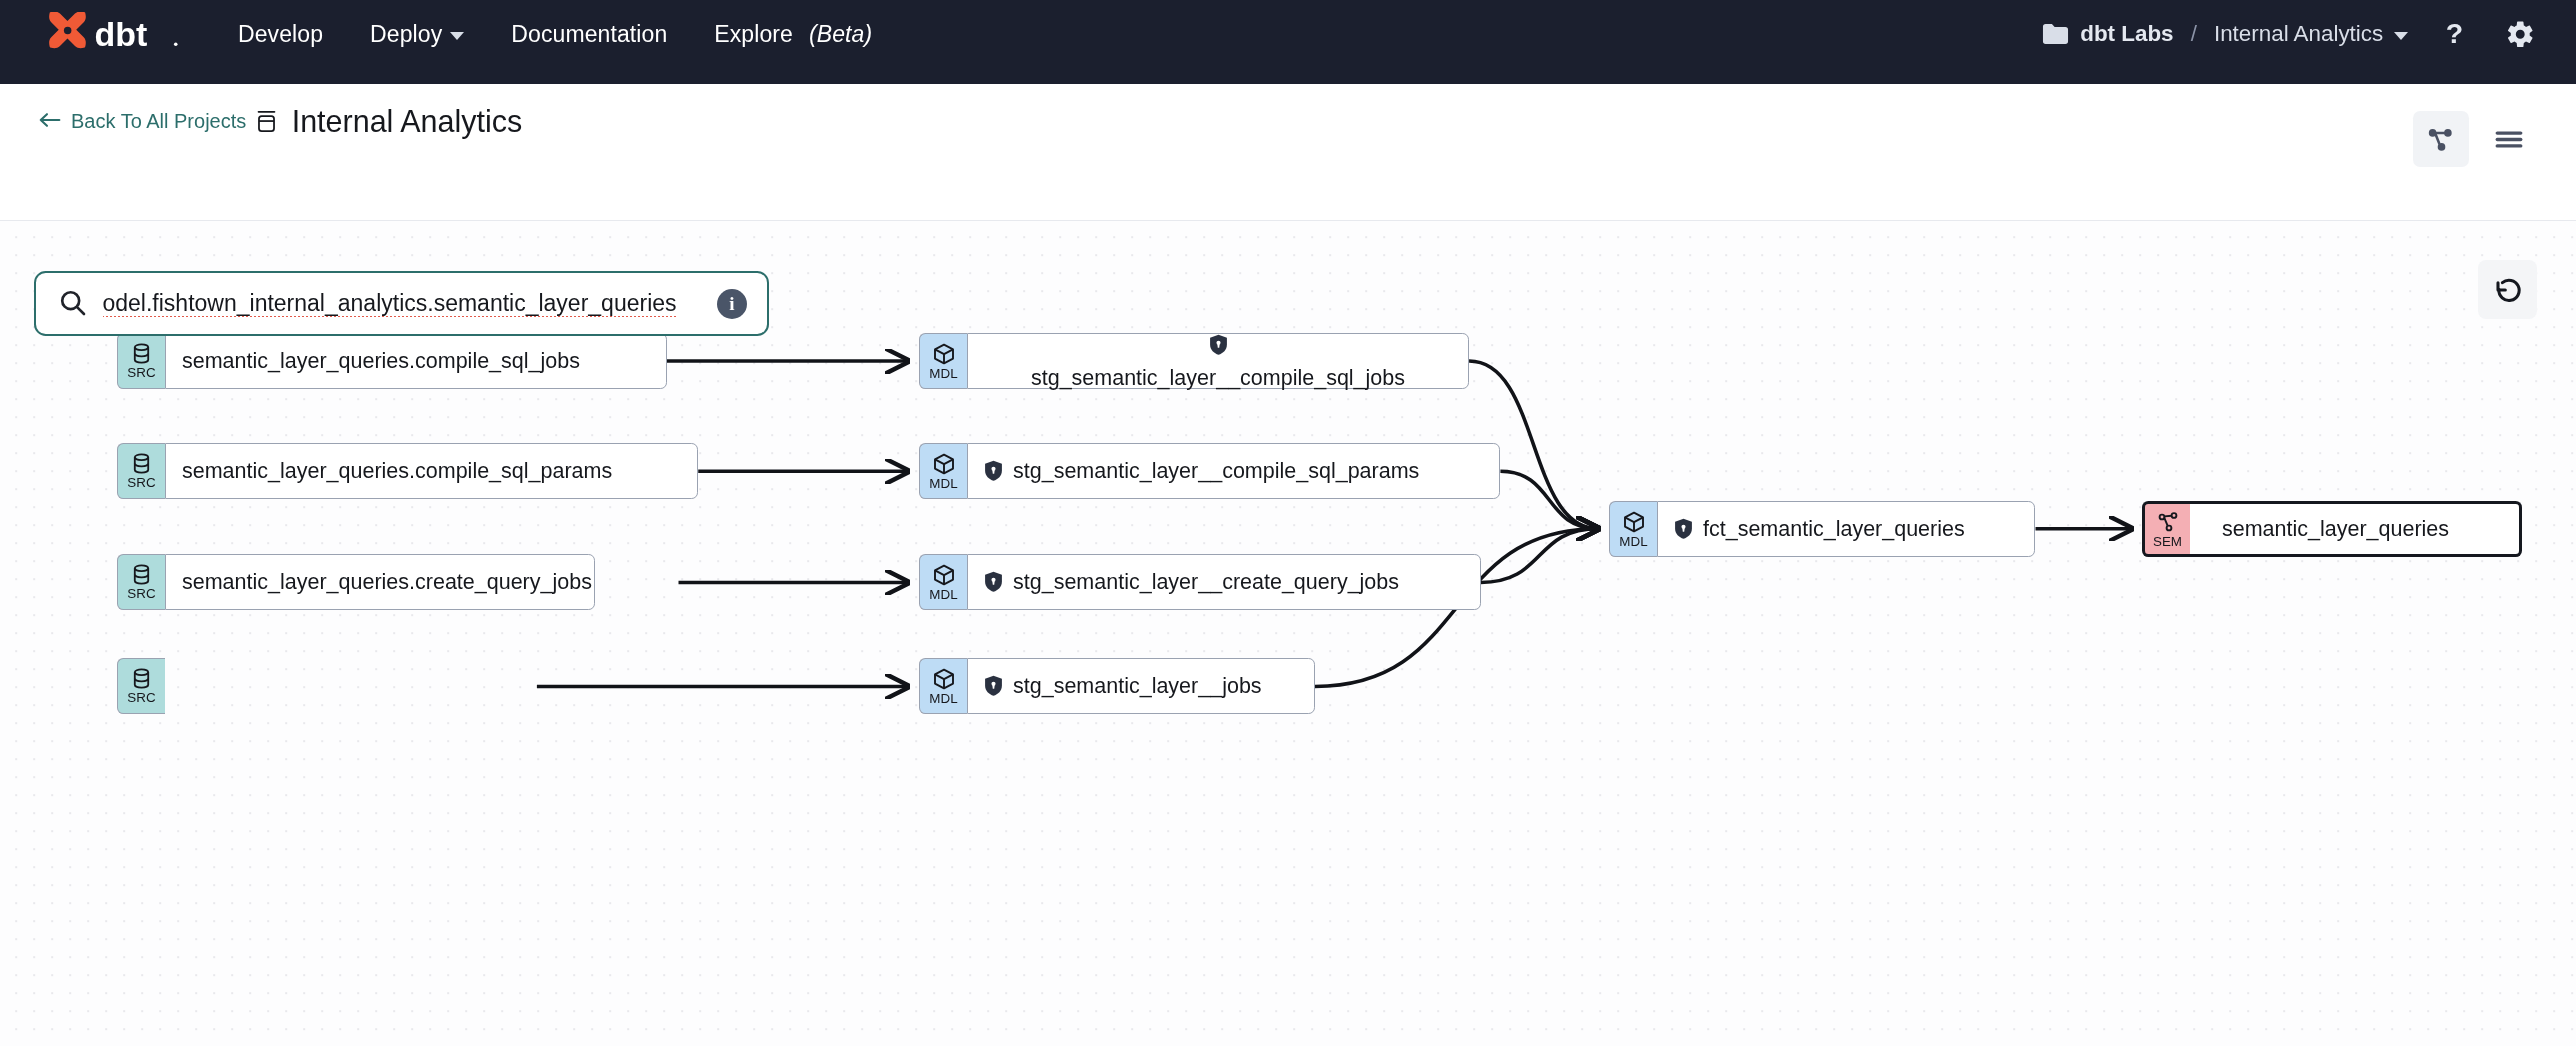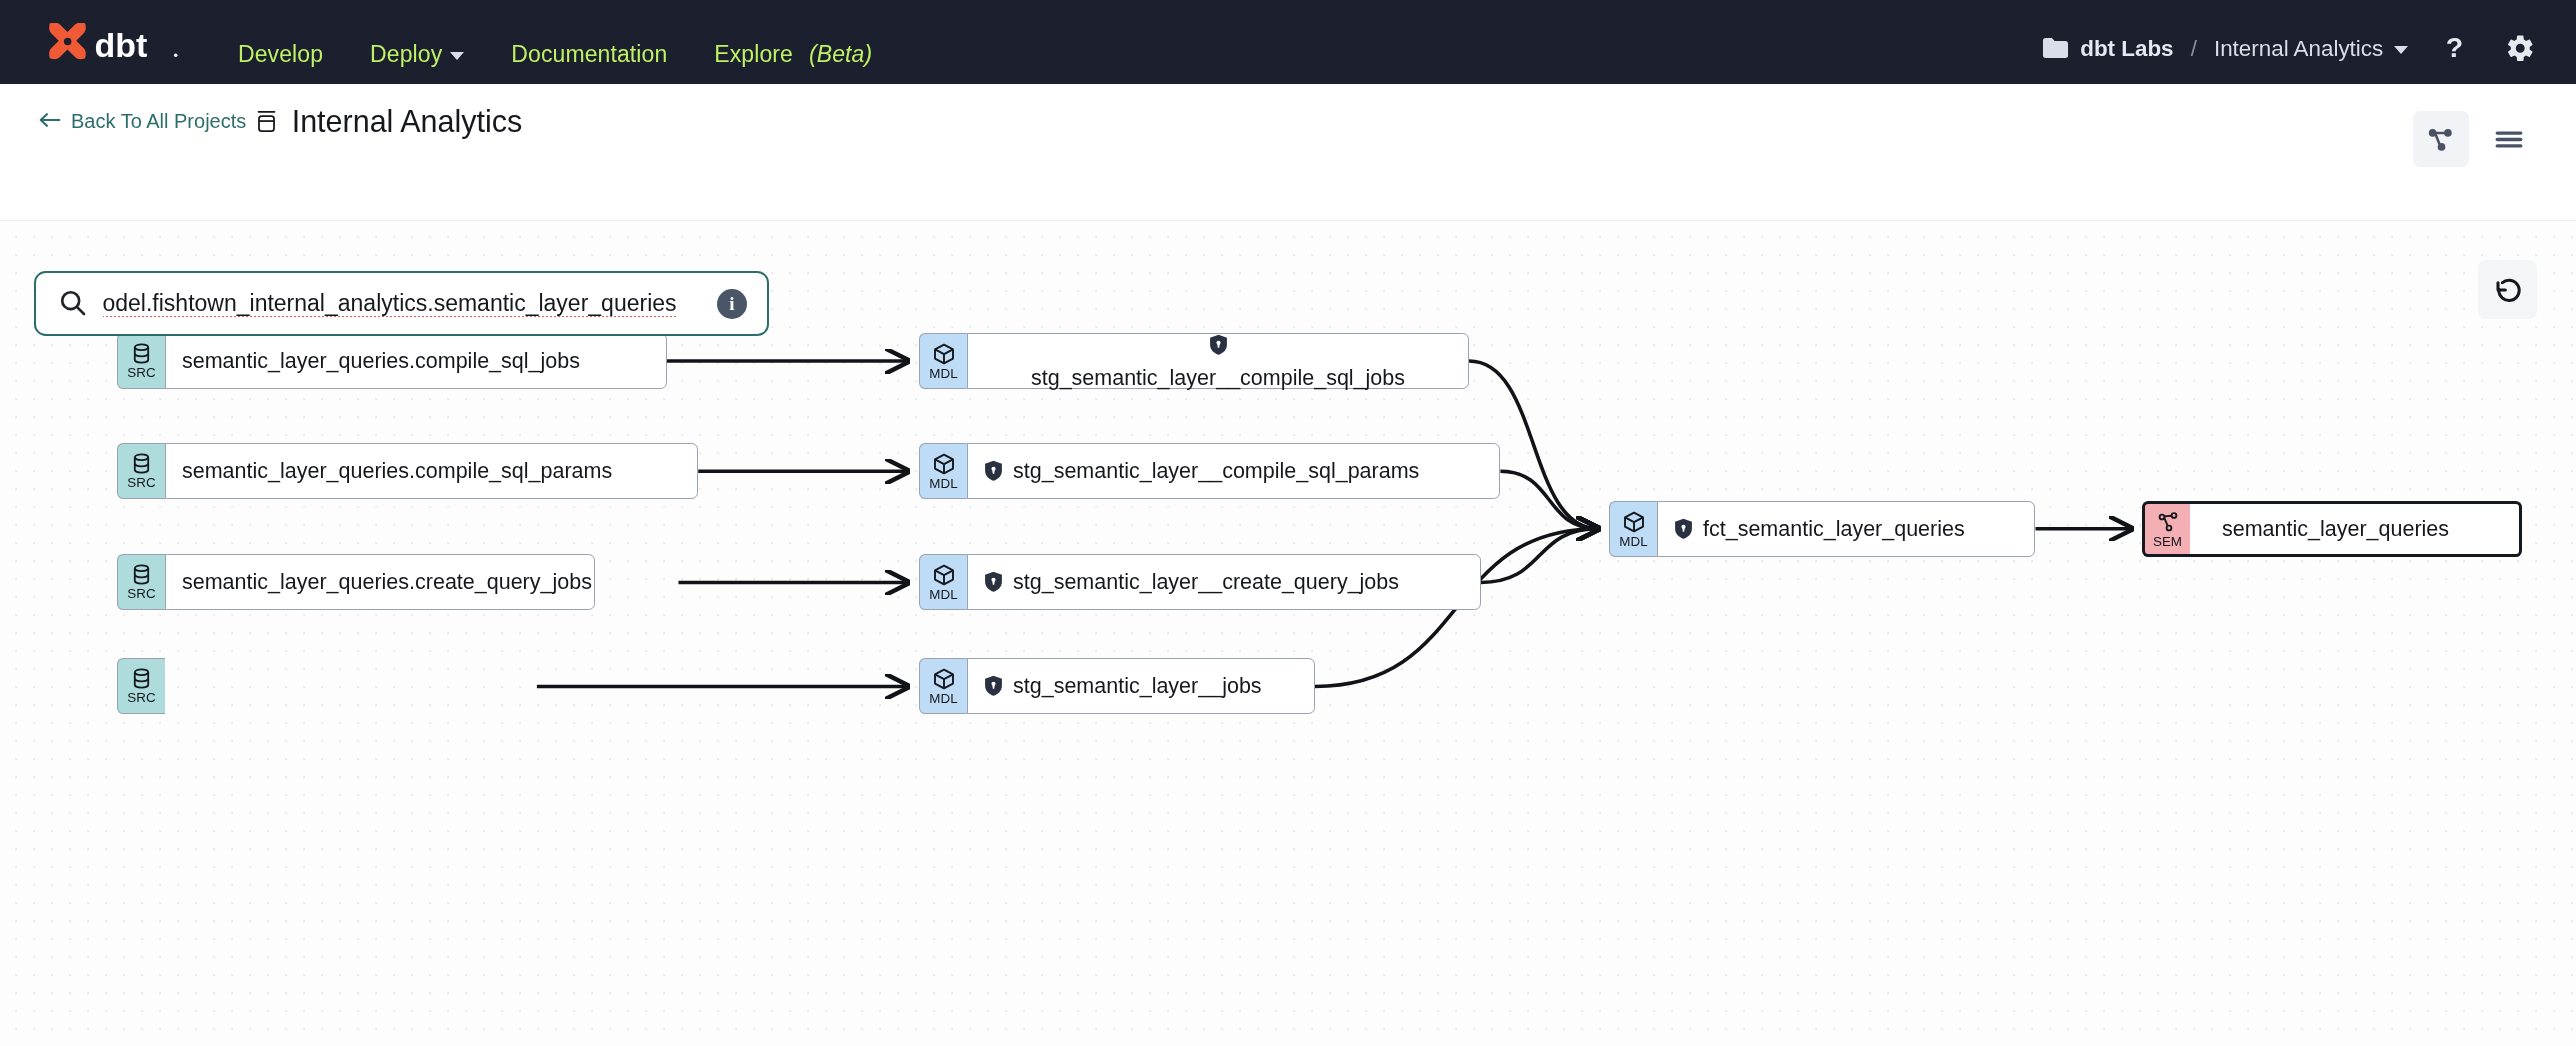--- a/index.html
+++ b/index.html
@@ -9,31 +9,31 @@
     font-family: "Liberation Sans", sans-serif;
     background: #ffffff;
     overflow: hidden;
   }
 
   
   .navbar {
     height: 84px;
     background: #1B1F2E;
     display: flex;
-    align-items: flex-end;
+    align-items: center;
     padding: 0 36px 16px 48px;
     position: relative;
     z-index: 30;
   }
   .brand { display: flex; align-items: center; margin-right: 56px; }
   .brand svg { display: block; }
 
   .nav-links { display: flex; align-items: center; gap: 47px; }
   .nav-link {
-    color: #bef264;
+    color: #ffffff;
     font-size: 23px;
     letter-spacing: 0.1px;
     cursor: pointer;
     display: flex;
     align-items: center;
     gap: 8px;
     white-space: nowrap;
   }
   .nav-beta { font-style: italic; margin-left: 8px; }
   .caret { display: inline-block; width: 0; height: 0;

